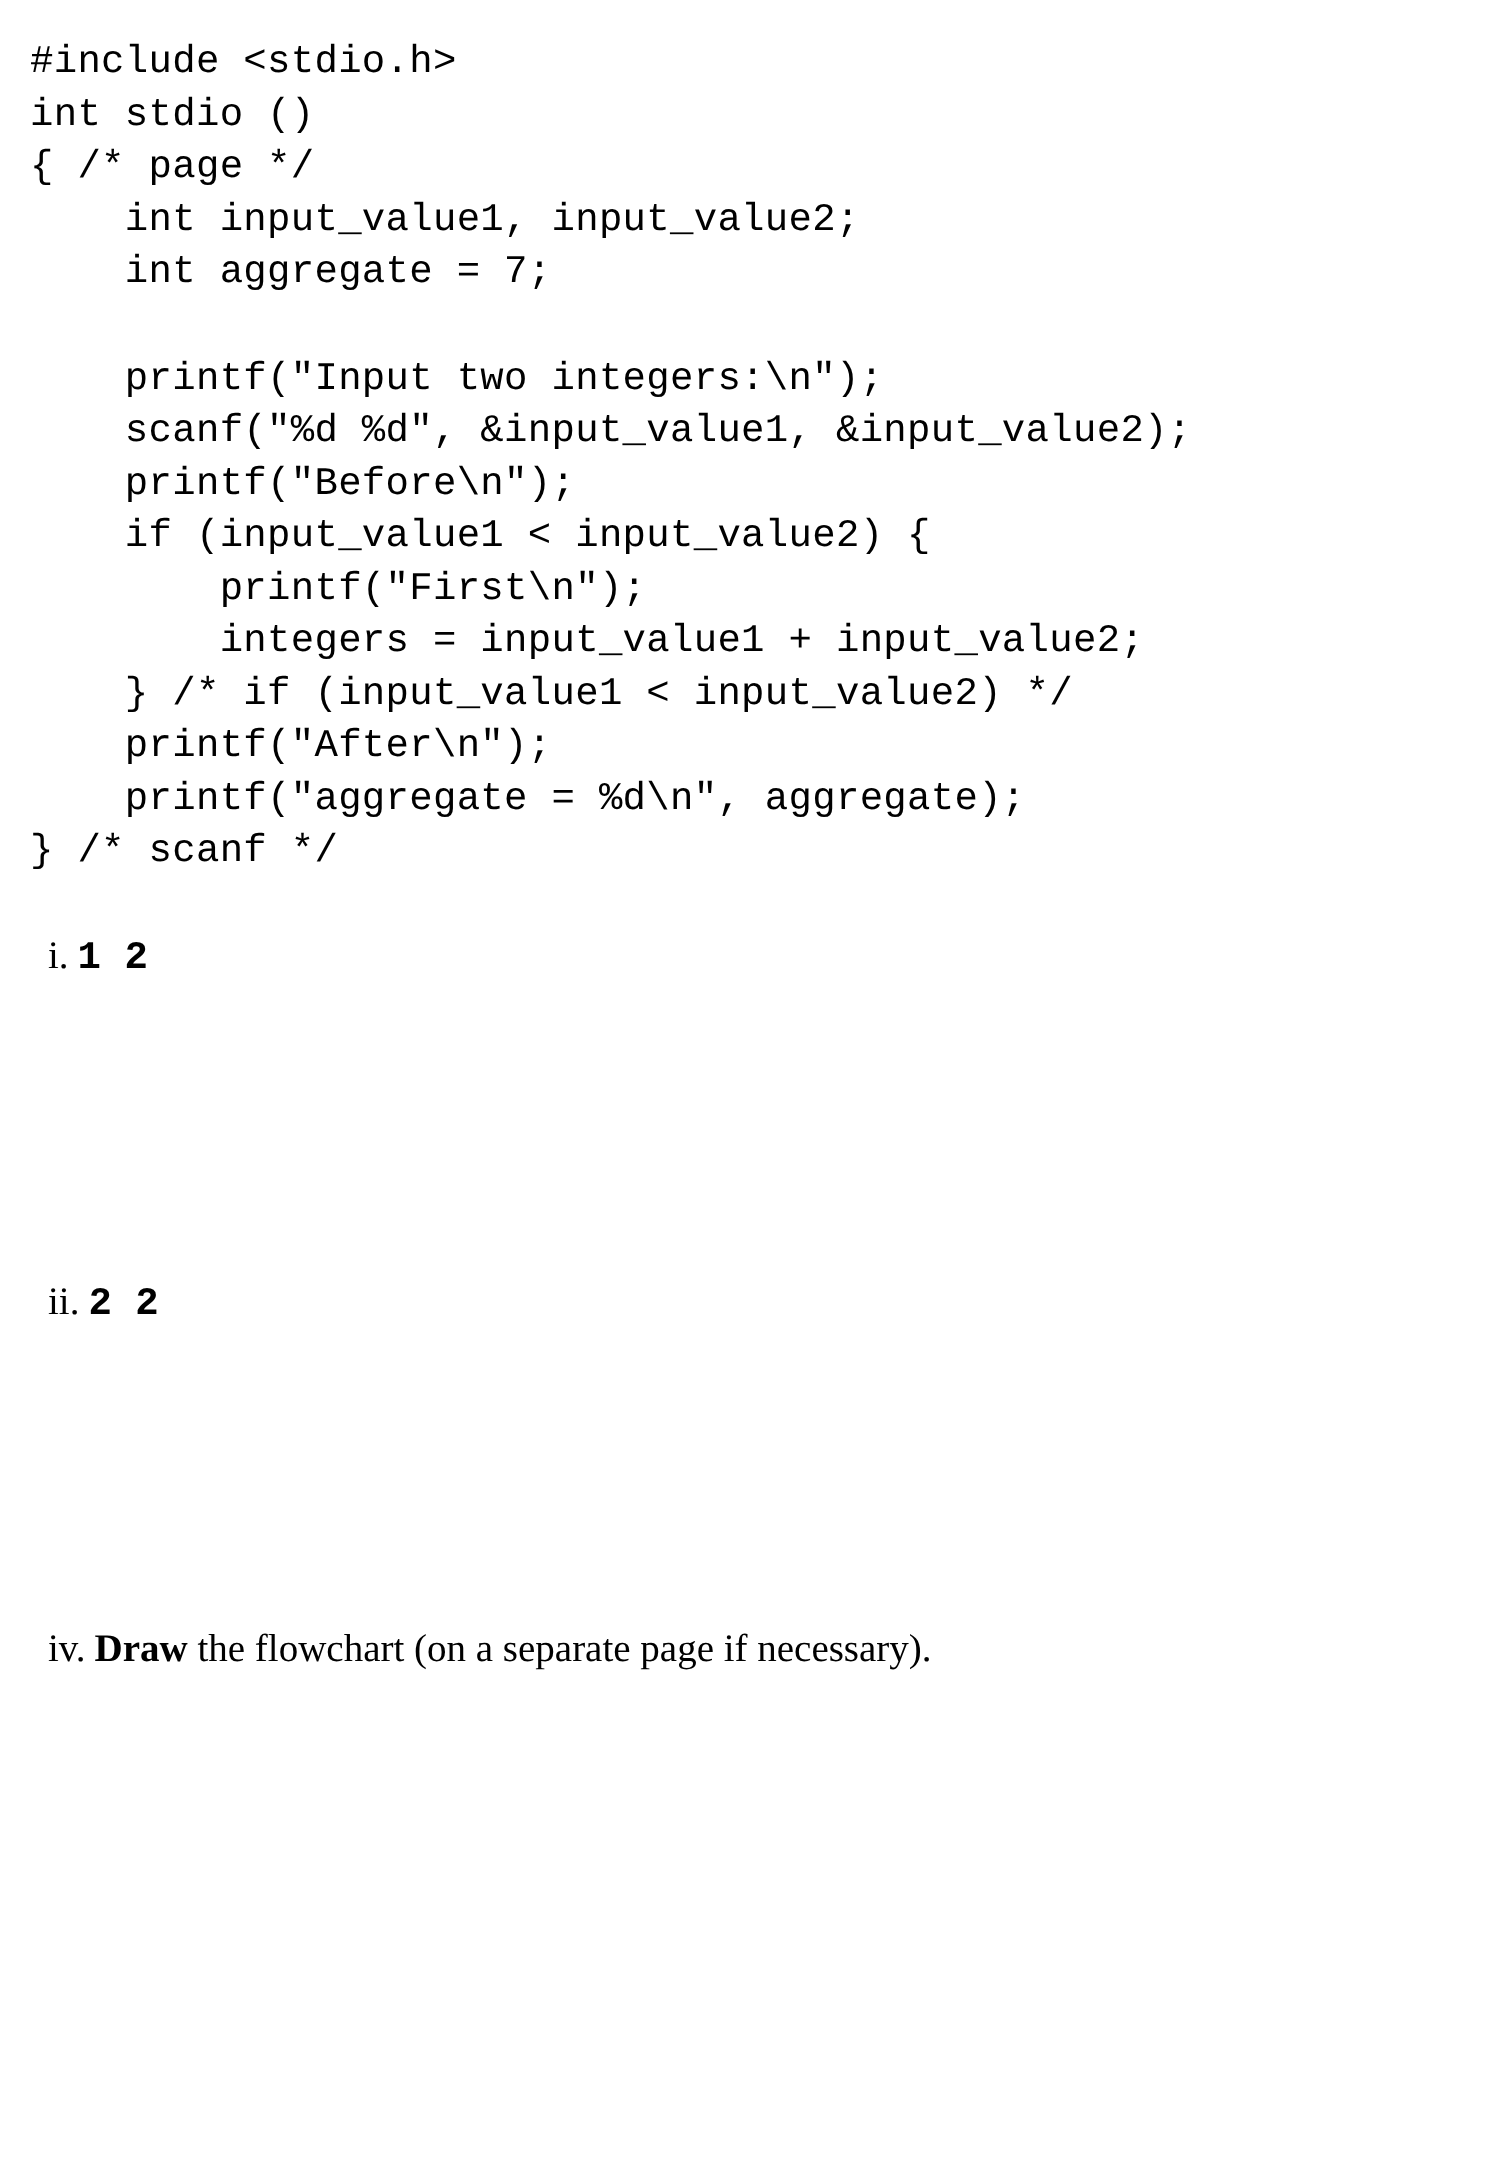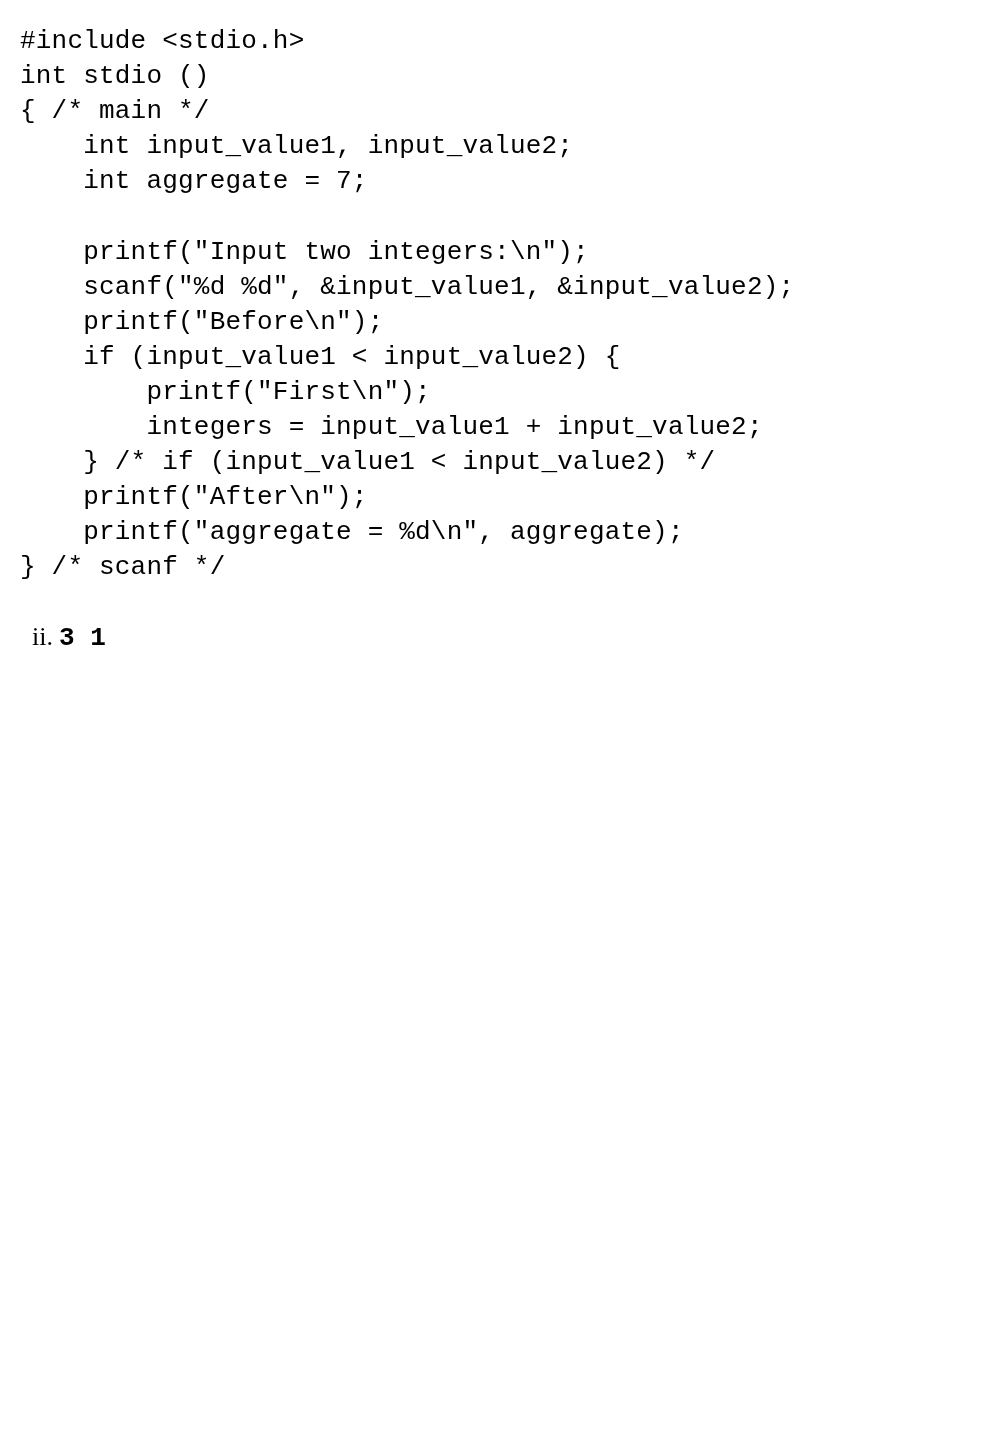--- a/index.html
+++ b/index.html
@@ -54,37 +54,43 @@
     .iv-item {
       margin-bottom: 0;
       margin-top: 0;
     }
   </style>
 </head>
 <body>
 
 <div class="code-block"><span>#include &lt;stdio.h&gt;</span>
 <span>int stdio ()</span>
-<span>{ /* main */</span>
+<span>{ /* page */</span>
 <span>    int input_value1, input_value2;</span>
 <span>    int aggregate = 7;</span>
 <span></span>
 <span>    printf("Input two integers:\n");</span>
 <span>    scanf("%d %d", &amp;input_value1, &amp;input_value2);</span>
 <span>    printf("Before\n");</span>
 <span>    if (input_value1 &lt; input_value2) {</span>
 <span>        printf("First\n");</span>
 <span>        integers = input_value1 + input_value2;</span>
 <span>    } /* if (input_value1 &lt; input_value2) */</span>
 <span>    printf("After\n");</span>
 <span>    printf("aggregate = %d\n", aggregate);</span>
 <span>} /* scanf */</span></div>
 
 <div class="question-list">
 
+  <div class="q-item">
+    <span class="q-numeral">i.</span><span class="q-input">1 2</span>
+  </div>
 
   <div class="q-item">
-    <span class="q-numeral">ii.</span><span class="q-input">3 1</span>
+    <span class="q-numeral">ii.</span><span class="q-input">2 2</span>
   </div>
 
 
+  <div class="q-item iv-item">
+    <span class="q-numeral">iv.</span><span class="q-instruction"><span class="bold">Draw</span><span> the flowchart (on a separate page if necessary).</span></span>
+  </div>
 
 </div>
 
 </body></html>

